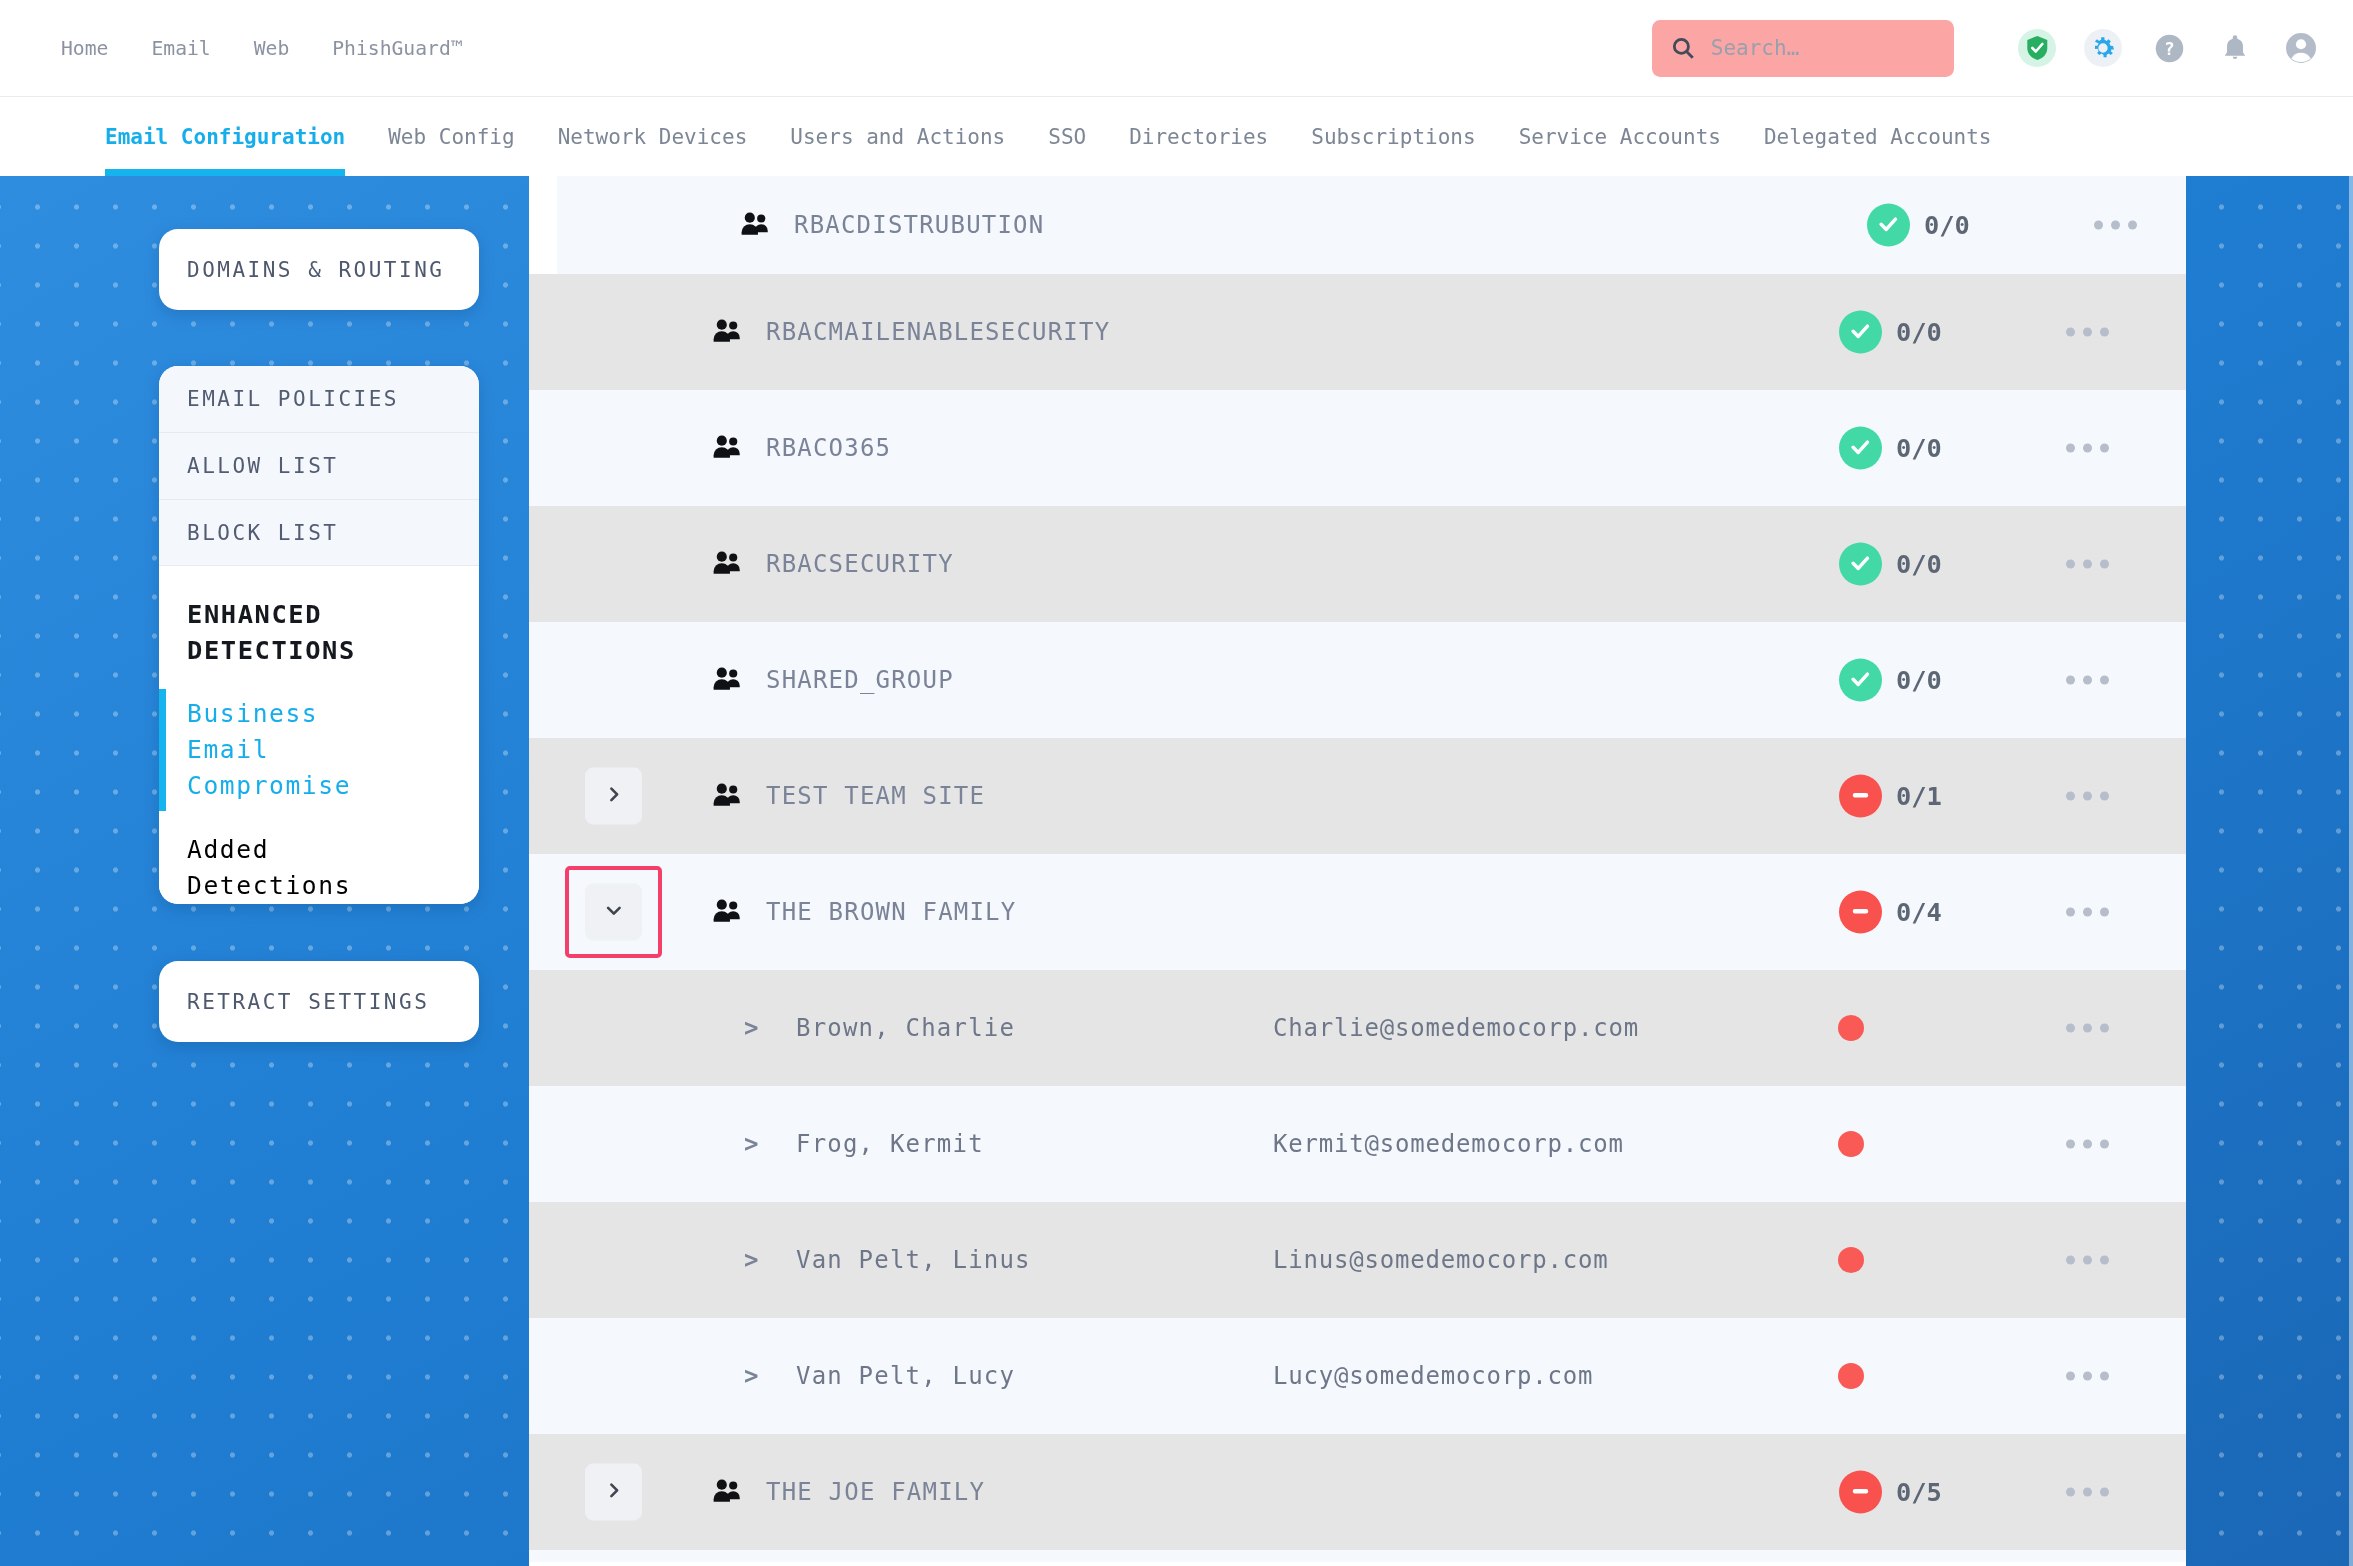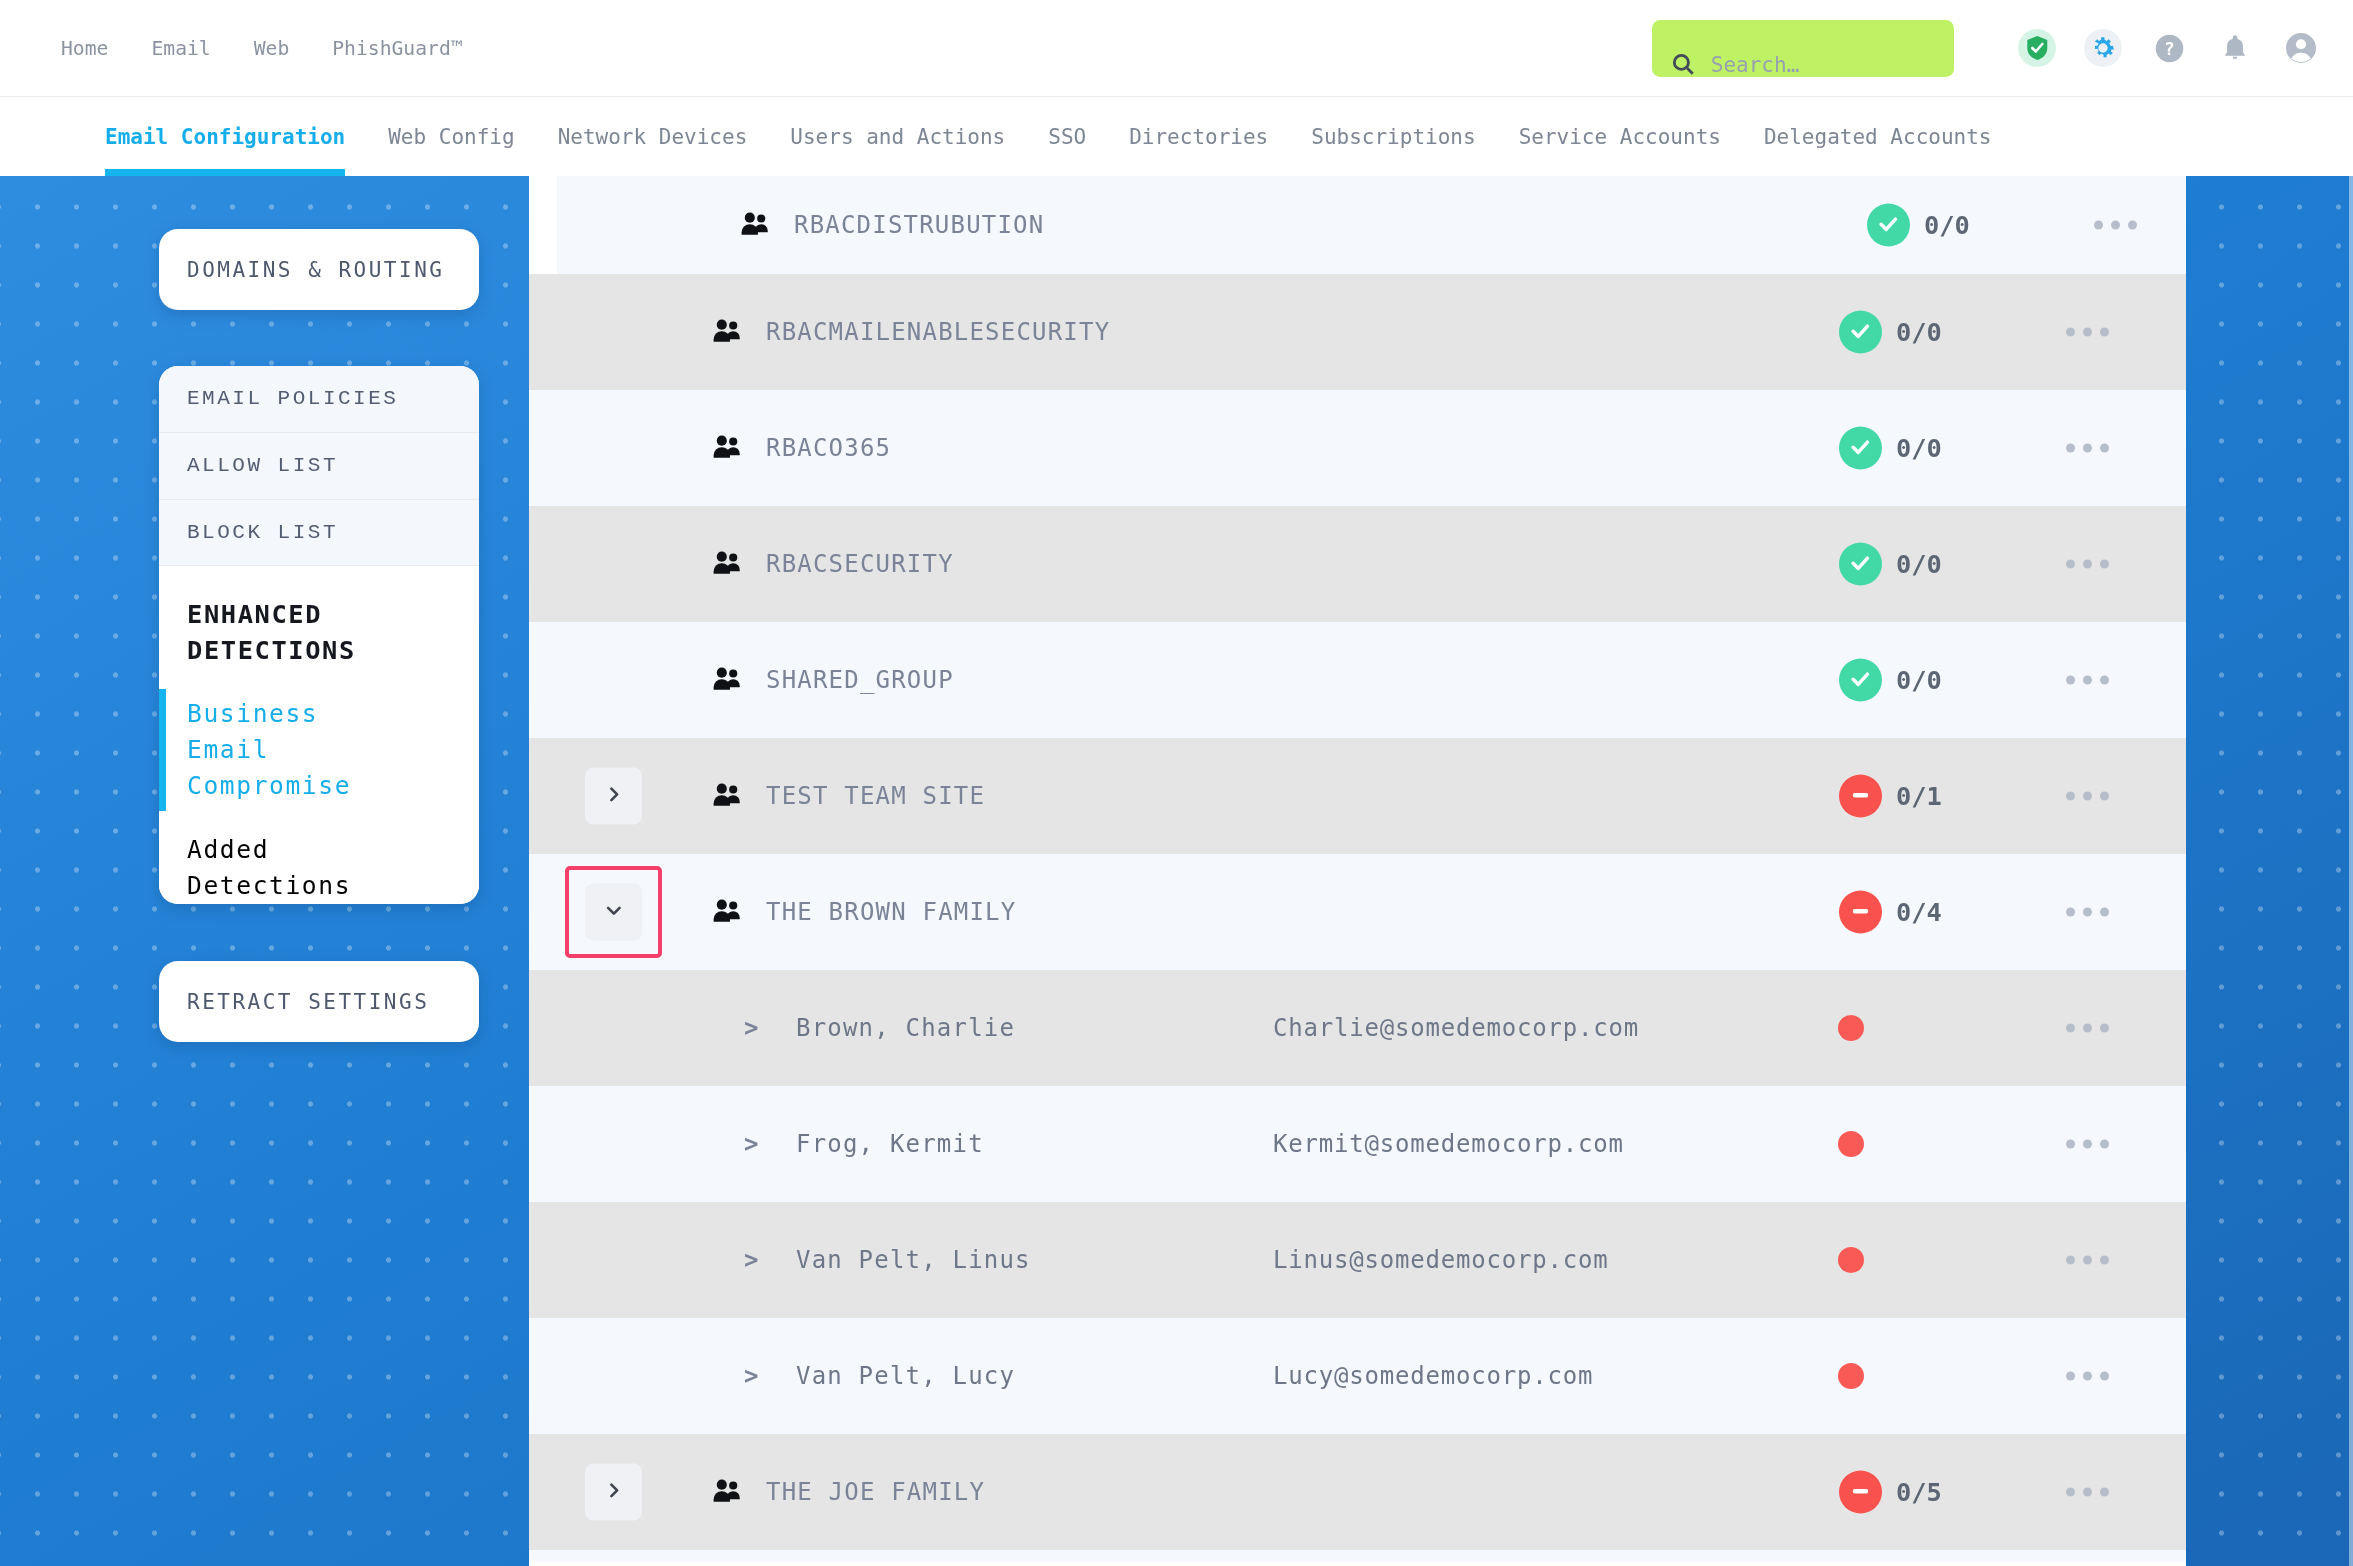--- a/index.html
+++ b/index.html
@@ -21,22 +21,22 @@
     border-bottom:1.6px solid #e9ebef; display:flex; align-items:center; z-index:10; }
   .brand { display:flex; align-items:center; margin-left:39px; }
   .cloud-logo { width:89px; height:59px; margin-right:11.5px; }
   .brand-text { display:flex; flex-direction:column; font-family:"Liberation Sans", sans-serif; }
   .brand-name { font-size:33px; font-weight:bold; letter-spacing:2.5px; color:#3b3d42; line-height:34px;}
   .brand-name sup { font-size:10.7px; }
   .brand-sub  { font-size:24.6px; font-weight:bold; letter-spacing:0.8px; color:#3b3d42; line-height:28px;}
   .top-nav { display:flex; gap:43px; margin-left:61px; }
   .top-nav span { font-size:19.7px; color:#8b93a2; cursor:pointer; }
   .header-right { margin-left:auto; display:flex; align-items:center; margin-right:34px; }
-  .search-box { width:302px; height:57px; background:#bef264; border-radius:8.2px;
-    display:flex; align-items:flex-end; padding:0 18px; margin-right:36px; }
+  .search-box { width:302px; height:57px; background:#fca5a5; border-radius:8.2px;
+    display:flex; align-items:center; padding:0 18px; margin-right:36px; }
   .search-box input { border:none; background:transparent; outline:none; width:213px;
     font-family:"DejaVu Sans Mono", monospace; font-size:21px; color:#5b6374; margin-left:14.8px; }
   .search-box input::placeholder { color:#97a0ae; }
   .hicon { width:38px; height:38px; border-radius:50%; display:flex; align-items:center;
     justify-content:center; margin-left:28px; cursor:pointer; }
   .hicon.shield { background:#d6f4e6; }
   .hicon.gear   { background:#edf1f6; }
 
   
   .subnav { position:absolute; left:0; top:97px; width:2354px; height:79px; background:#fff;
@@ -50,21 +50,21 @@
   
   .card { position:absolute; left:159px; width:320px; background:#fff; border-radius:19px;
     box-shadow:0 4.9px 14.8px rgba(10,40,80,.18); overflow:hidden; z-index:5; }
   .card-simple { height:81px; display:flex; align-items:center; padding-left:28px;
     font-size:21px; letter-spacing:2.5px; color:#4e586e; cursor:pointer; }
   #card-domains { top:229px; }
   #card-policies { top:366px; height:538px; display:flex; flex-direction:column; }
   #card-retract { top:961px; }
   .policy-item { height:88px; background:#f4f7fb; border-bottom:1.6px solid #e6ebf1;
     display:flex; align-items:center; padding-left:28px; font-size:21px; letter-spacing:2.5px;
-    color:#525c72; cursor:pointer;font-family:Liberation Mono, monospace; }
+    color:#525c72; cursor:pointer; }
   .enhanced-box { flex:1; background:#fff; padding:29.5px 24.6px 0 28px; position:relative; }
   .enhanced-title { font-size:25.4px; font-weight:bold; color:#15181e; letter-spacing:1.6px;
     line-height:36px; width:221px; }
   .enh-item { font-size:24.6px; letter-spacing:1.6px; line-height:36px; margin-top:28px;
     width:229px; position:relative; cursor:pointer; color:#000000; }
   .enh-item.active { color:#16aeea; }
   .enh-item.active::before { content:''; position:absolute; left:-28px; top:-6.6px; bottom:-6.6px;
     width:6.6px; background:#16b4ee; }
 
   

